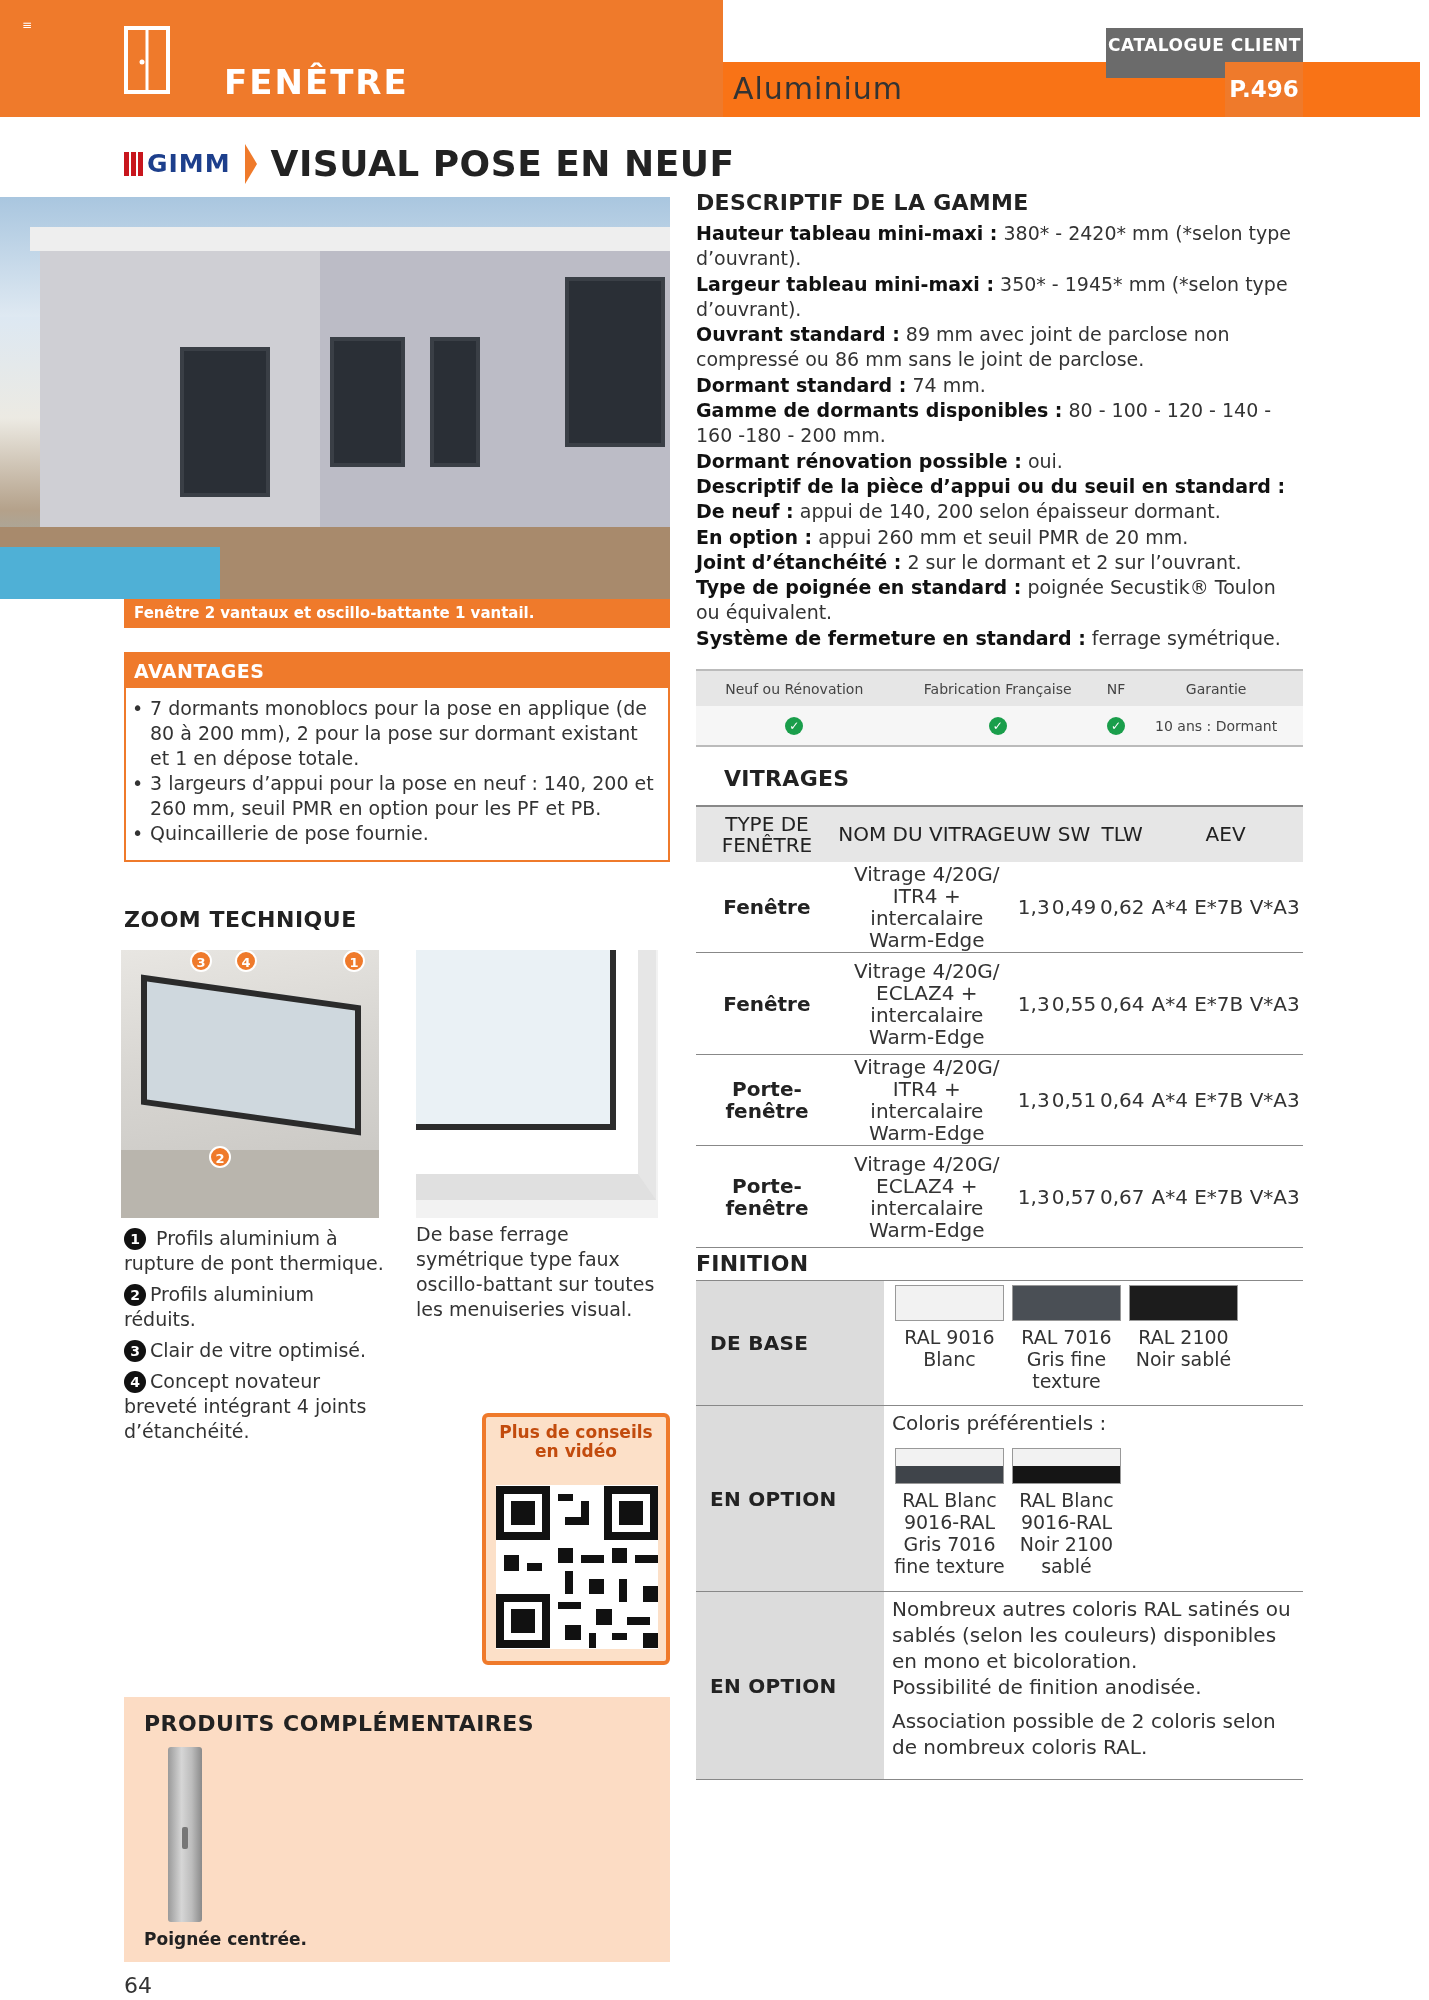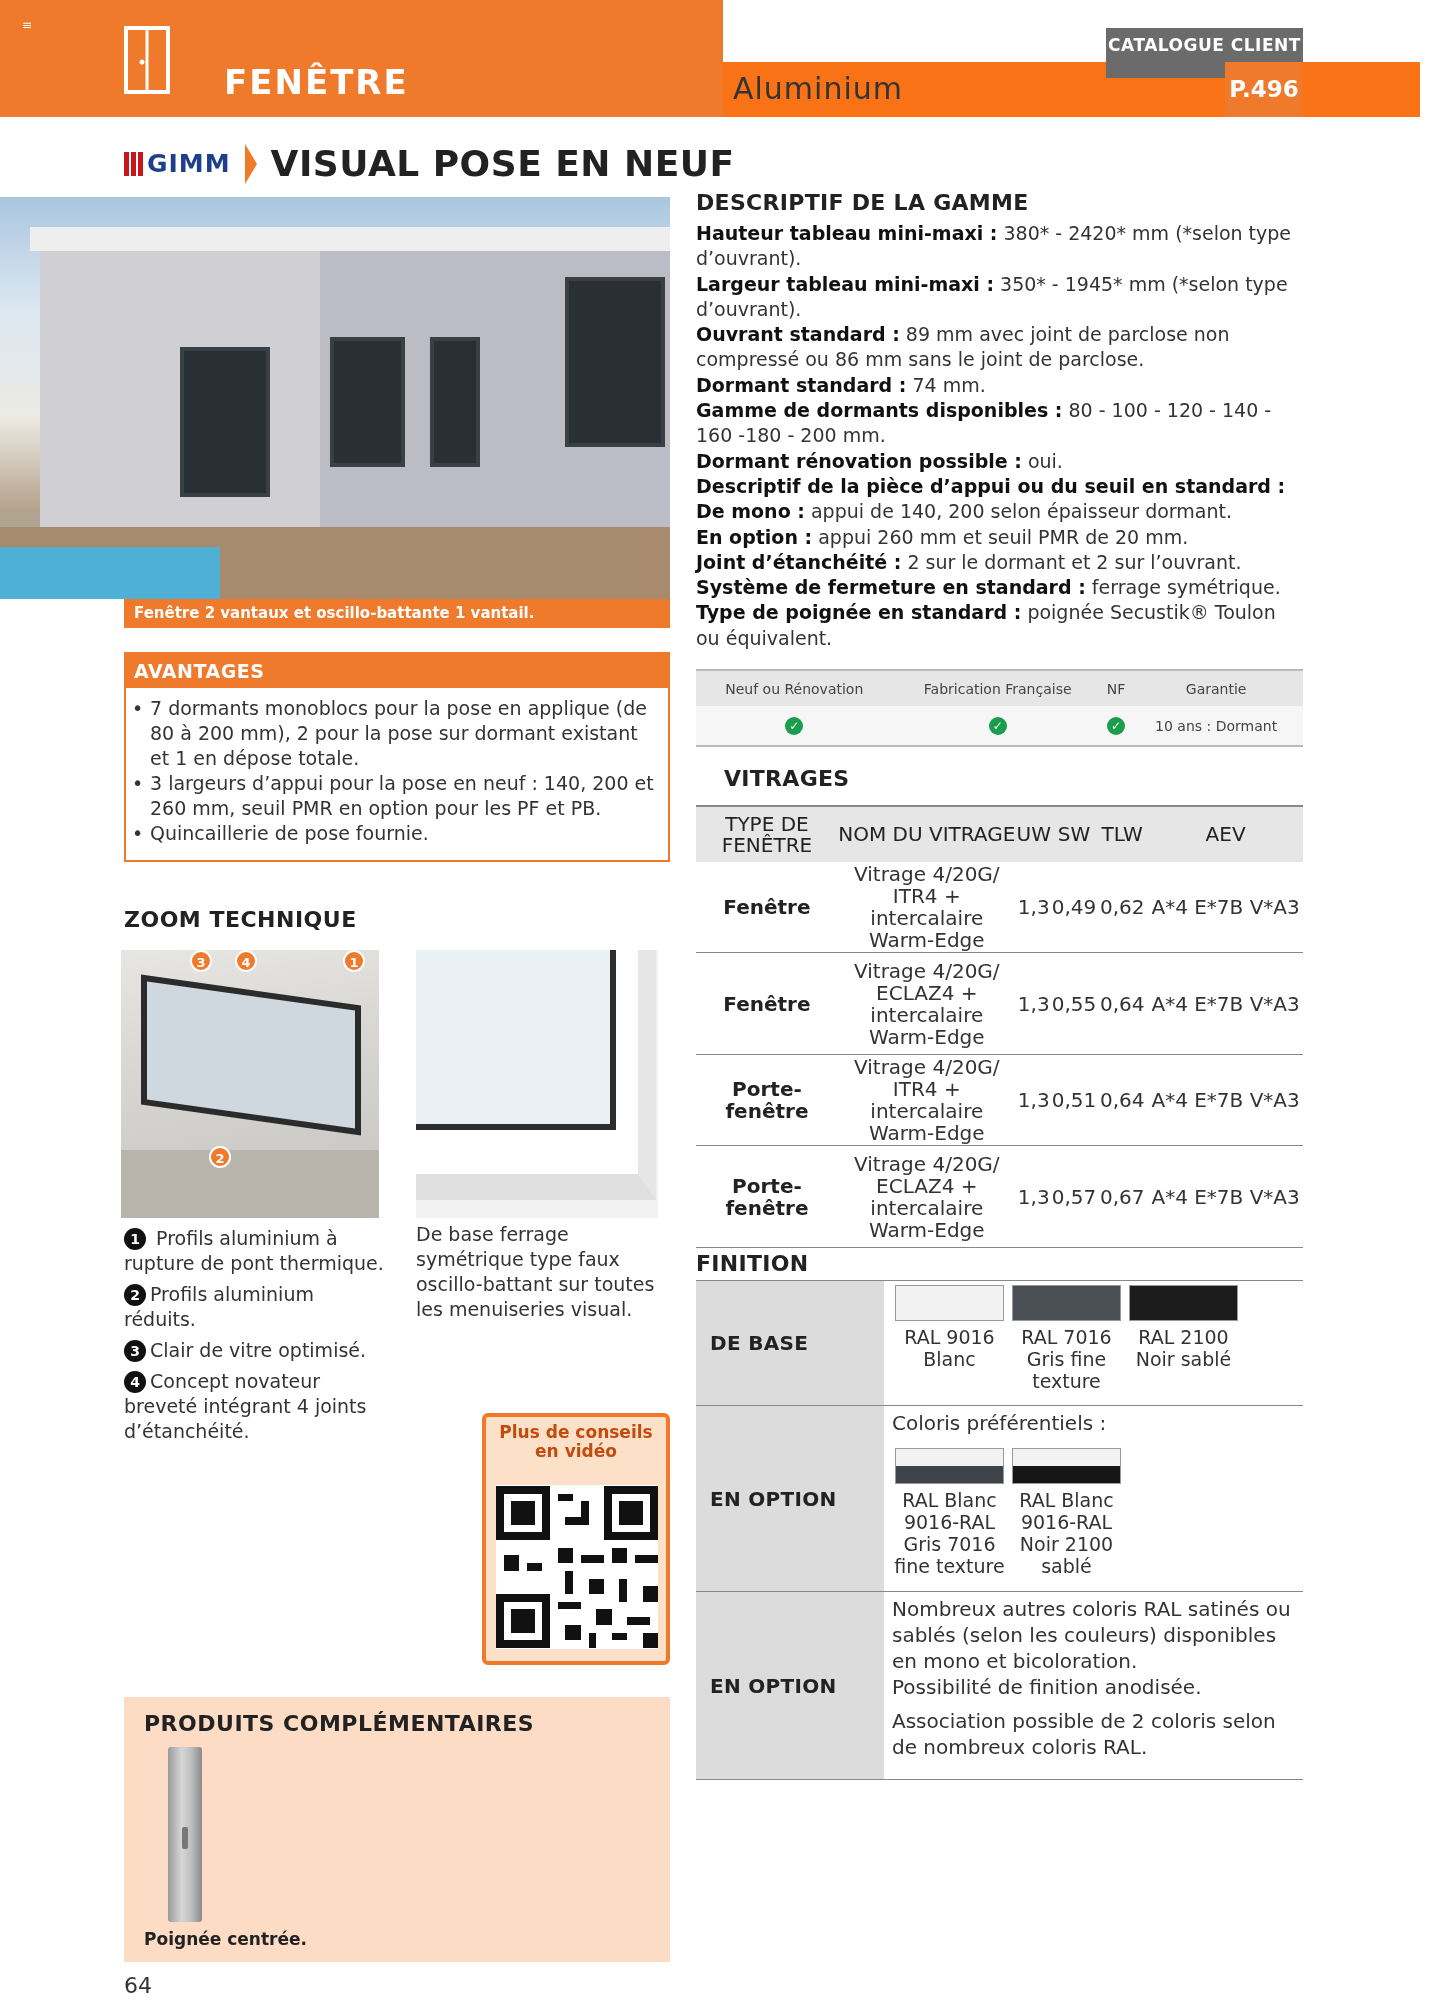--- a/index.html
+++ b/index.html
@@ -219,25 +219,25 @@
 <div class="right">
   <div class="sec-title">DESCRIPTIF DE LA GAMME</div>
   <div class="desc">
     <div><b>Hauteur tableau mini-maxi :</b><span> 380* - 2420* mm (*selon type d’ouvrant).</span></div>
     <div><b>Largeur tableau mini-maxi :</b><span> 350* - 1945* mm (*selon type d’ouvrant).</span></div>
     <div><b>Ouvrant standard :</b><span> 89 mm avec joint de parclose non compressé ou 86 mm sans le joint de parclose.</span></div>
     <div><b>Dormant standard :</b><span> 74 mm.</span></div>
     <div><b>Gamme de dormants disponibles :</b><span> 80 - 100 - 120 - 140 - 160 -180 - 200 mm.</span></div>
     <div><b>Dormant rénovation possible :</b><span> oui.</span></div>
     <div><b>Descriptif de la pièce d’appui ou du seuil en standard :</b><span></span></div>
-    <div><b>De mono :</b><span> appui de 140, 200 selon épaisseur dormant.</span></div>
+    <div><b>De neuf :</b><span> appui de 140, 200 selon épaisseur dormant.</span></div>
     <div><b>En option :</b><span> appui 260 mm et seuil PMR de 20 mm.</span></div>
     <div><b>Joint d’étanchéité :</b><span> 2 sur le dormant et 2 sur l’ouvrant.</span></div>
+    <div><b>Type de poignée en standard :</b><span> poignée Secustik® Toulon ou équivalent.</span></div>
     <div><b>Système de fermeture en standard :</b><span> ferrage symétrique.</span></div>
-    <div><b>Type de poignée en standard :</b><span> poignée Secustik® Toulon ou équivalent.</span></div>
   </div>
 </div>
 
 <table class="badges-table">
   <tbody>
       <tr>
     <th>Neuf ou Rénovation</th>
     <th>Fabrication Française</th>
     <th>NF</th>
     <th>Garantie</th>

